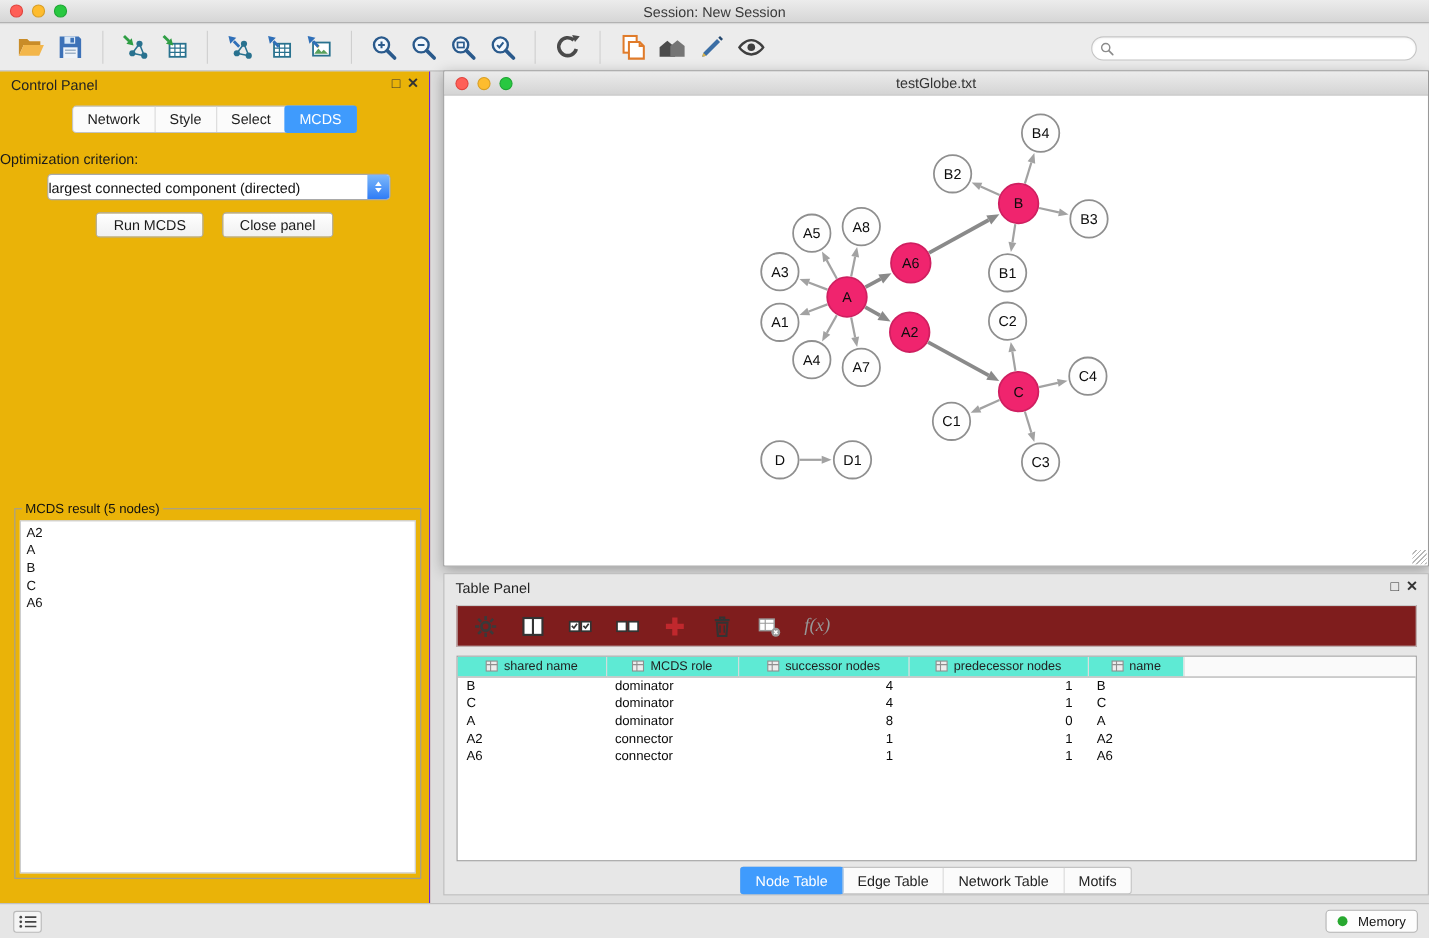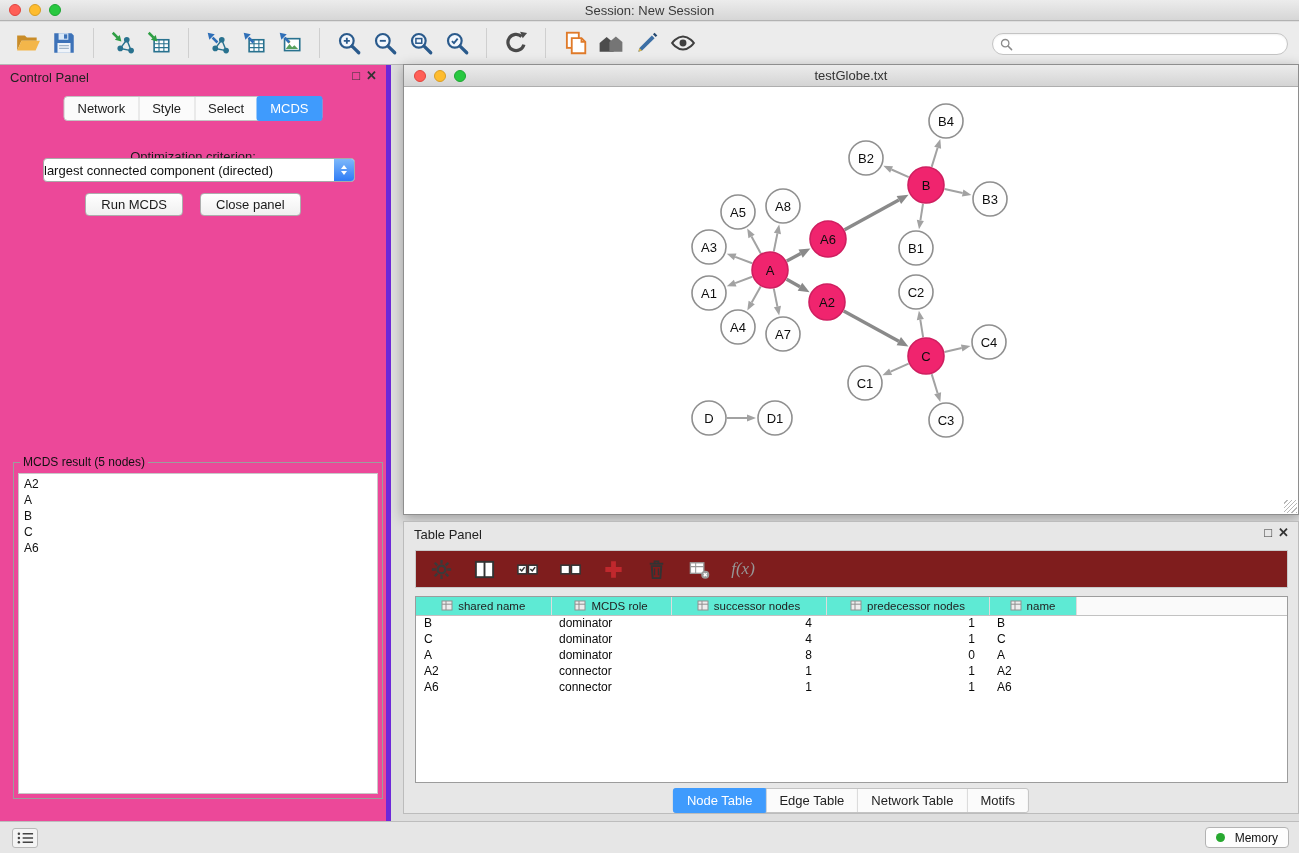--- a/index.html
+++ b/index.html
@@ -19,30 +19,30 @@
   
   .toolbar{position:absolute;left:0;top:22px;width:1299px;height:43px;background:#ececec;border-bottom:1px solid #b6b6b6;display:flex;align-items:center;padding:0 10px}
   .tb-icons{display:flex;align-items:center}
   .tb-icon{width:36px;height:34px;display:flex;align-items:center;justify-content:center;cursor:pointer;border-radius:4px}
   .tb-sep{width:1px;height:30px;background:#cfcfcf;margin:0 11px}
   .ic{width:26px;height:26px}
   .search{position:absolute;right:11px;top:11px;width:296px;height:22px;border:1px solid #c4c4c4;border-radius:12px;background:#fff;display:flex;align-items:center;padding:0 7px;gap:5px;box-shadow:inset 0 1px 2px rgba(0,0,0,.06)}
   .search input{border:none;outline:none;flex:1;font-size:12px;background:transparent;font-family:"Liberation Sans",sans-serif}
 
   
-  .control-panel{position:absolute;left:0;top:65px;width:391px;height:756px;background:#ec4899;border-right:5px solid #6d28d9}
+  .control-panel{position:absolute;left:0;top:65px;width:391px;height:756px;background:#eab308;border-right:1px solid #6d28d9}
   .panel-header{position:relative;height:25px;display:flex;align-items:center;padding-left:10px;font-size:13px;color:#222}
   .panel-ctl{position:absolute;top:4px;font-size:13px;color:#333;cursor:pointer;line-height:14px}
   .ctl-float{right:26px}
   .ctl-close{right:9px;font-weight:bold}
   .cp-tabs{position:absolute;top:31px;left:50%;transform:translateX(-50%);display:flex;background:#fbfbfb;border:1px solid #c3c3c3;border-radius:4px}
   .cp-tab{padding:4px 13px;font-size:13px;color:#222;border-left:1px solid #d9d9d9;cursor:pointer;white-space:nowrap}
   .cp-tab:first-child{border-left:none}
   .cp-tab.active{background:#3f9bfd;color:#fff;border-radius:3px;margin:-1px;padding:5px 14px;border-left:none}
-  .opt-label{position:absolute;top:84px;left:0;width:100%;text-align:center;font-size:13px;color:#1a1a1a}
+  .opt-label{position:absolute;top:72px;left:0;width:100%;text-align:left;font-size:13px;color:#1a1a1a}
   .dropdown{position:absolute;left:43px;top:93px;width:312px;height:24px;background:#fff;border:1px solid #a9a9a9;border-radius:4px;display:flex;align-items:center;cursor:pointer}
   .dropdown .txt{flex:1;padding-left:0;font-size:13px;color:#111;white-space:nowrap;overflow:hidden}
   .stepper{width:20px;height:22px;margin-right:0px;background:linear-gradient(#7db8fa,#2f7cf6);border-radius:0 3px 3px 0;display:flex;flex-direction:column;align-items:center;justify-content:center;gap:2px}
   .tri-up{width:0;height:0;border-left:3.5px solid transparent;border-right:3.5px solid transparent;border-bottom:4.5px solid #fff}
   .tri-down{width:0;height:0;border-left:3.5px solid transparent;border-right:3.5px solid transparent;border-top:4.5px solid #fff}
   .cp-buttons{position:absolute;top:128px;left:0;width:100%;display:flex;justify-content:center;gap:17px}
   .btn{height:23px;background:linear-gradient(#ffffff,#f0f0f0);border:1px solid #adadad;border-radius:4px;font-size:13px;color:#1a1a1a;padding:1px 15px;font-family:"Liberation Sans",sans-serif;cursor:pointer}
   .mcds-fieldset{position:absolute;left:13px;top:390px;width:370px;height:344px;border:1px solid #9d9d9d;padding:4px}
   .mcds-fieldset legend{font-size:12px;color:#111;padding:0 3px;margin-left:2px}
   .mcds-list{width:100%;height:100%;background:#fff;border:1px solid #c8c8c8;overflow:auto;padding:2px 0}

